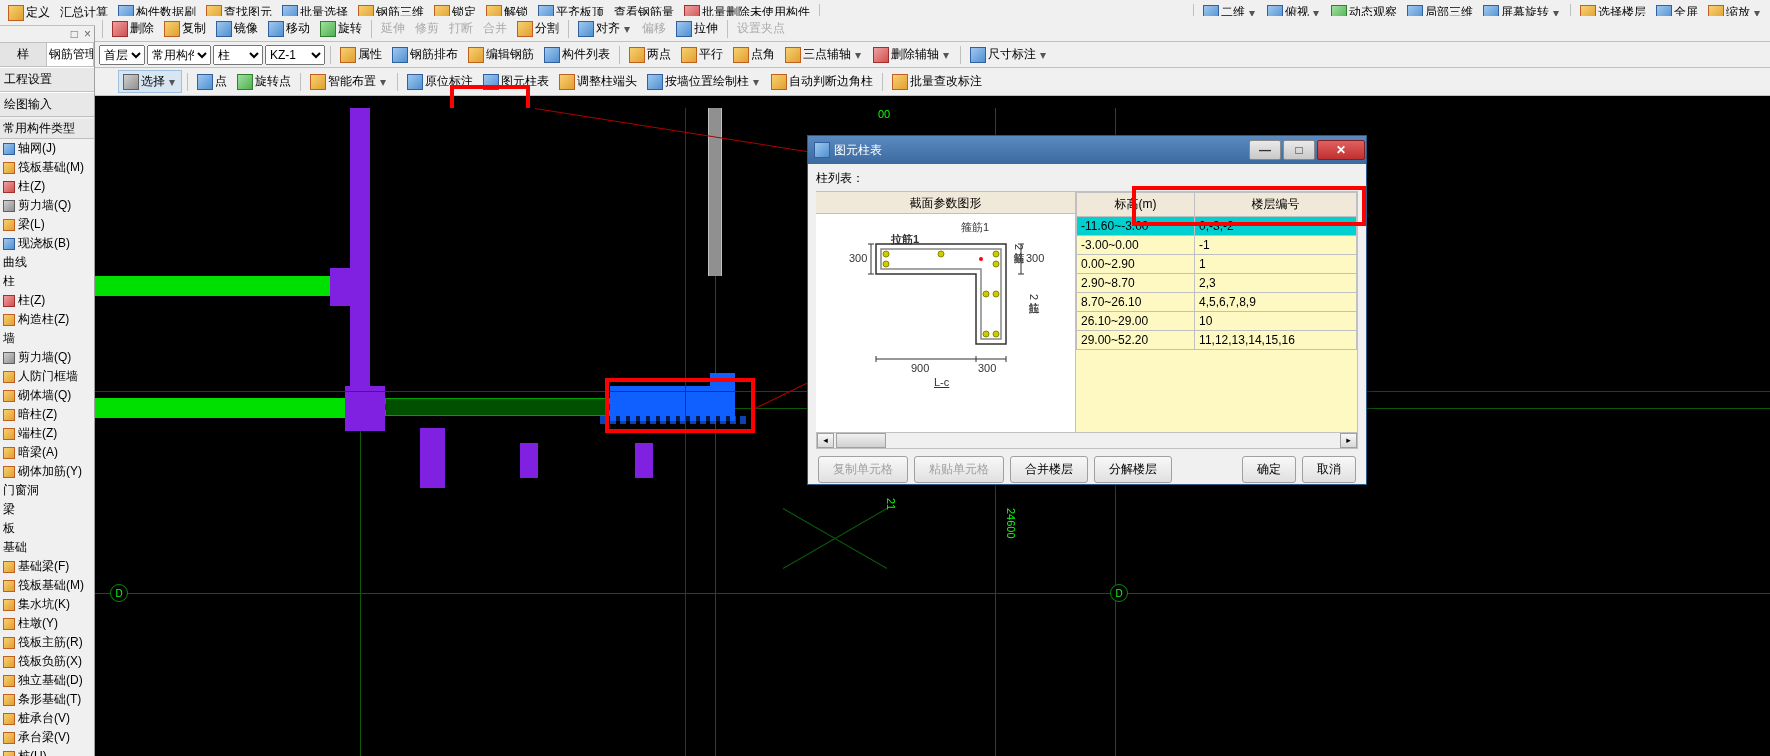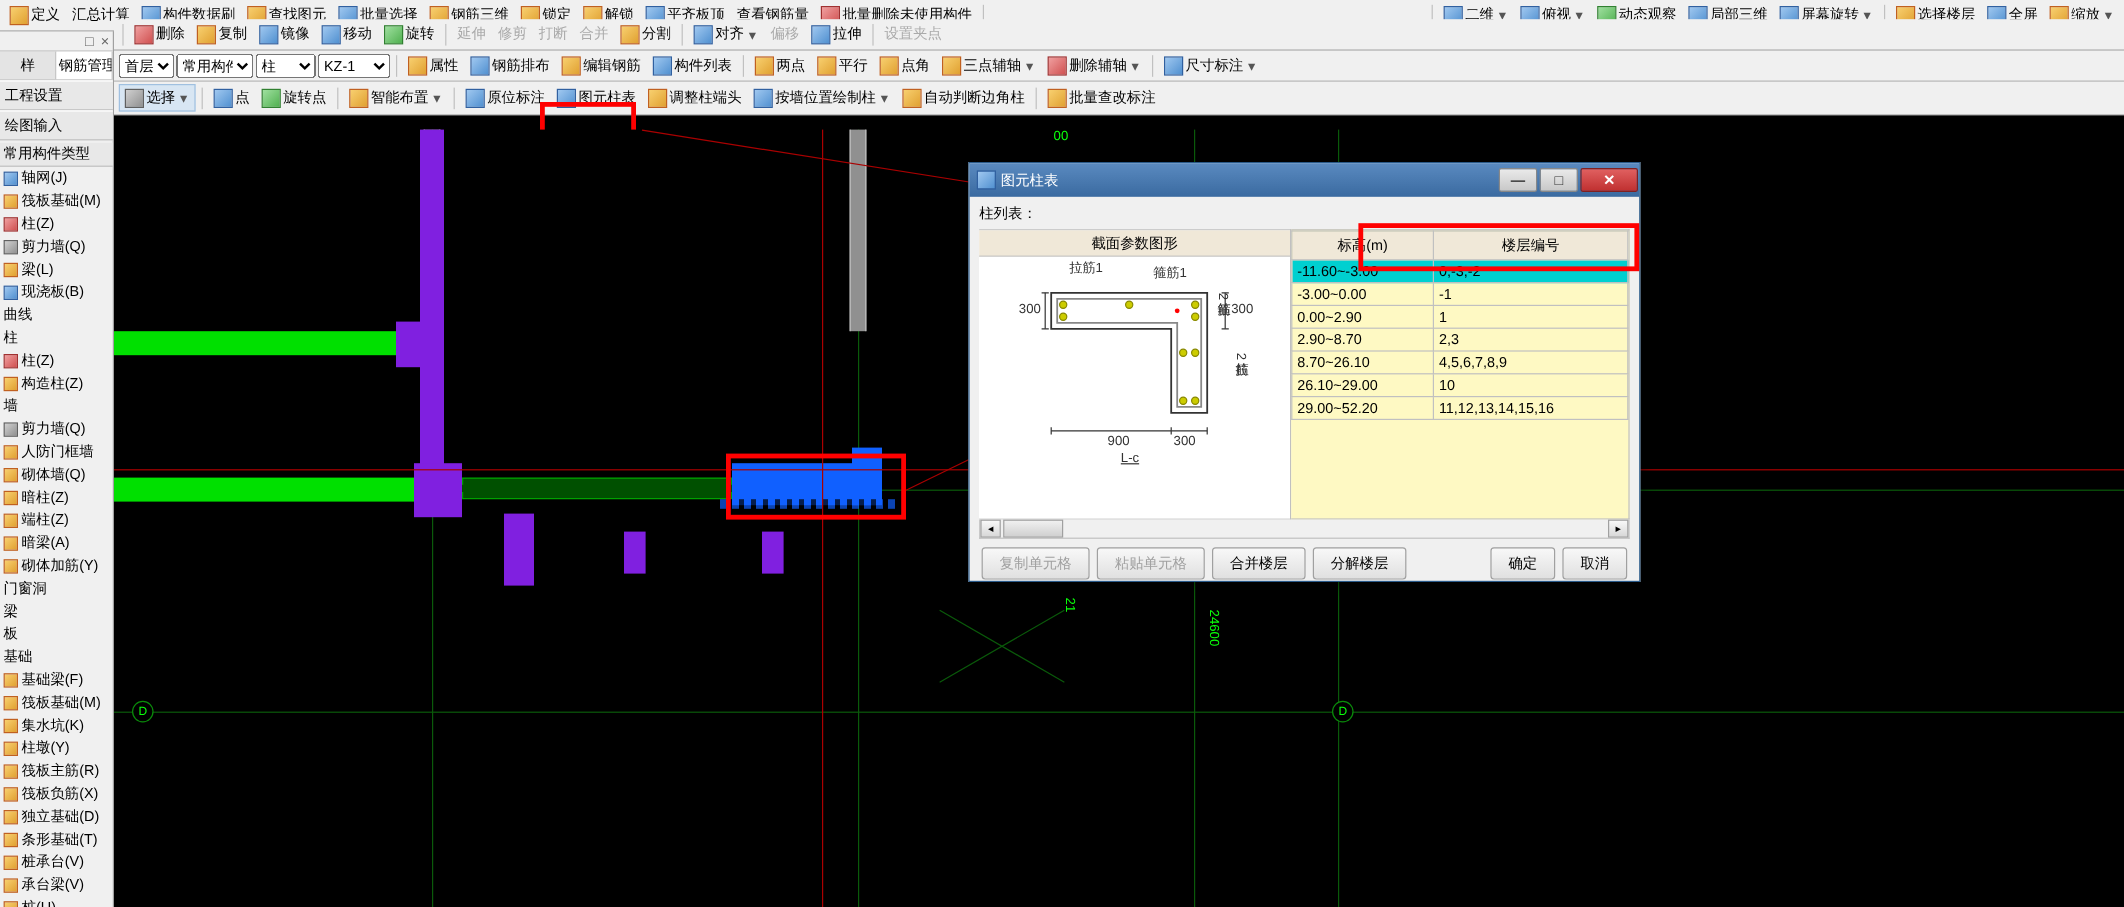--- a/index.html
+++ b/index.html
@@ -411,21 +411,21 @@
         <span class="dd-arrow">▾</span>
       </span>
     <span class="sep"></span>
     <span class="btn">
         <span class="icon icon-blue"></span>
         <span>尺寸标注</span>
         <span class="dd-arrow">▾</span>
       </span>
   </div>
   <div class="toolbar">
-    <span class="btn" style="border:1px solid #a0c0e0;background:#d8e6f3;">
+    <span class="btn" style="border:1px solid #a0c0e0;background:#d8e6f3;margin-left:19px;">
         <span class="icon icon-gray"></span>
         <span>选择</span>
         <span class="dd-arrow">▾</span>
       </span>
     <span class="sep"></span>
     <span class="btn">
         <span class="icon icon-blue"></span>
         <span>点</span>
       </span>
     <span class="btn">
@@ -557,27 +557,27 @@
               <line x1="60" y1="145" x2="160" y2="145"></line>
                 <line x1="160" y1="145" x2="190" y2="145"></line>
               <line x1="60" y1="142" x2="60" y2="148"></line>
                 <line x1="160" y1="142" x2="160" y2="148"></line>
                 <line x1="190" y1="142" x2="190" y2="148"></line>
               <line x1="205" y1="30" x2="205" y2="60"></line>
                 <line x1="202" y1="30" x2="208" y2="30"></line>
                 <line x1="202" y1="60" x2="208" y2="60"></line>
             </g>
           </svg>
-          <div class="svg-ann" style="left:75px; top:2px;">拉筋1</div>
+          <div class="svg-ann" style="left:75px; top:18px;font-weight:bold;">拉筋1</div>
           <div class="svg-ann" style="left:145px; top:6px;">箍筋1</div>
           <div class="svg-ann vert" style="left:195px; top:30px;">箍筋2</div>
           <div class="svg-ann vert" style="left:210px; top:80px;">拉筋2</div>
           <div class="svg-ann" style="left:33px; top:38px;">300</div>
           <div class="svg-ann" style="left:210px; top:38px; writing-mode:horizontal-tb;">300</div>
-          <div class="svg-ann" style="left:107px; top:148px;">900</div>
+          <div class="svg-ann" style="left:95px; top:148px;">900</div>
           <div class="svg-ann" style="left:162px; top:148px;">300</div>
           <div class="svg-ann" style="left:118px; top:162px; text-decoration:underline;">L-c</div>
         </div>
       </div>
       <div class="col-right">
         <table>
           <thead>
               <tr>
             <th>标高(m)</th>
             <th>楼层编号</th>

